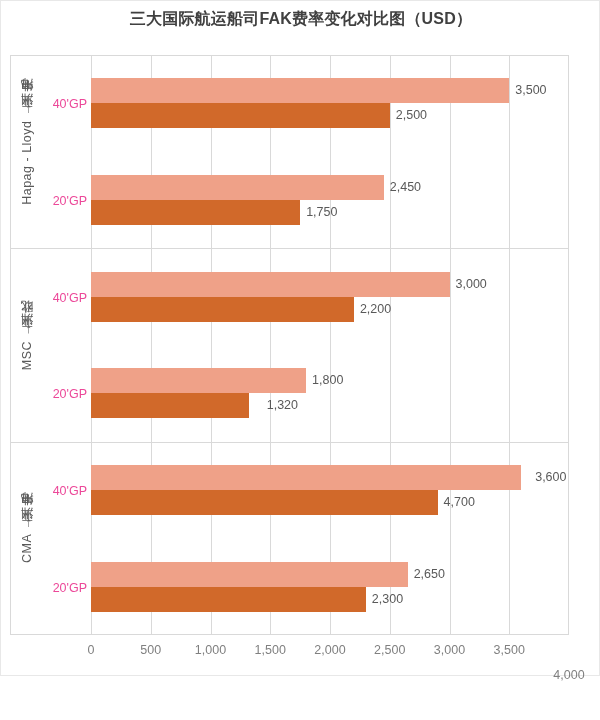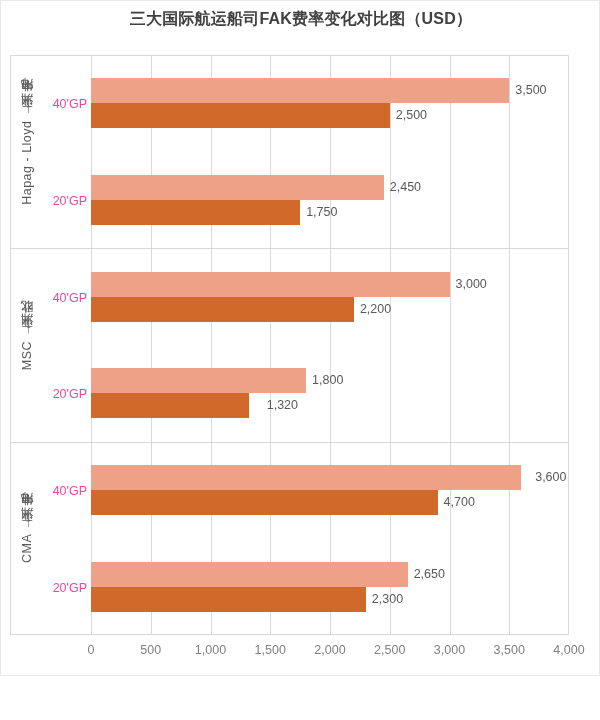--- a/index.html
+++ b/index.html
@@ -263,17 +263,17 @@
 
   <div id="xaxis">
       <div class="xtick" style="left: 0px;">0</div>
       <div class="xtick" style="left: 59.75px;">500</div>
       <div class="xtick" style="left: 119.5px;">1,000</div>
       <div class="xtick" style="left: 179.25px;">1,500</div>
       <div class="xtick" style="left: 239px;">2,000</div>
       <div class="xtick" style="left: 298.75px;">2,500</div>
       <div class="xtick" style="left: 358.5px;">3,000</div>
       <div class="xtick" style="left: 418.25px;">3,500</div>
-      <div class="xtick" style="left: 478px;">4,000</div>
+      <div class="xtick" style="left: 478px; margin-top: 25px;">4,000</div>
     </div>
 
 
 </div>
 
 </body></html>

